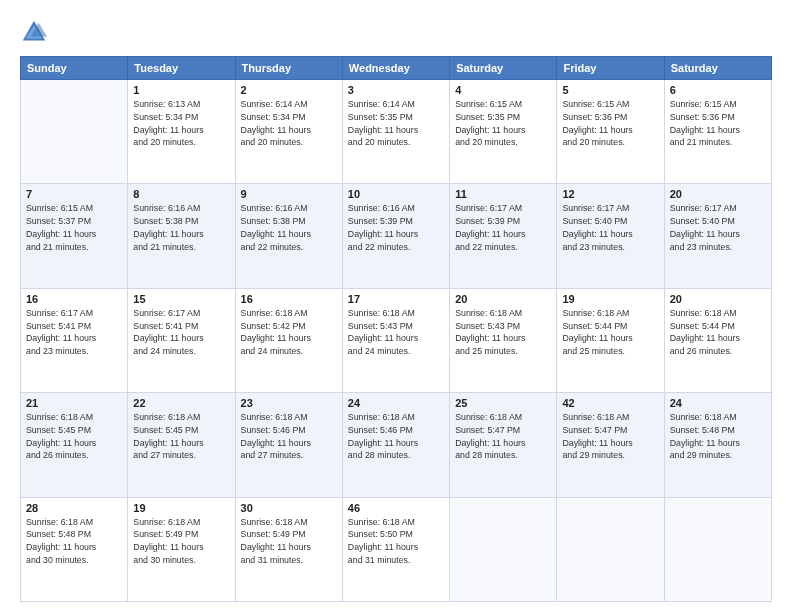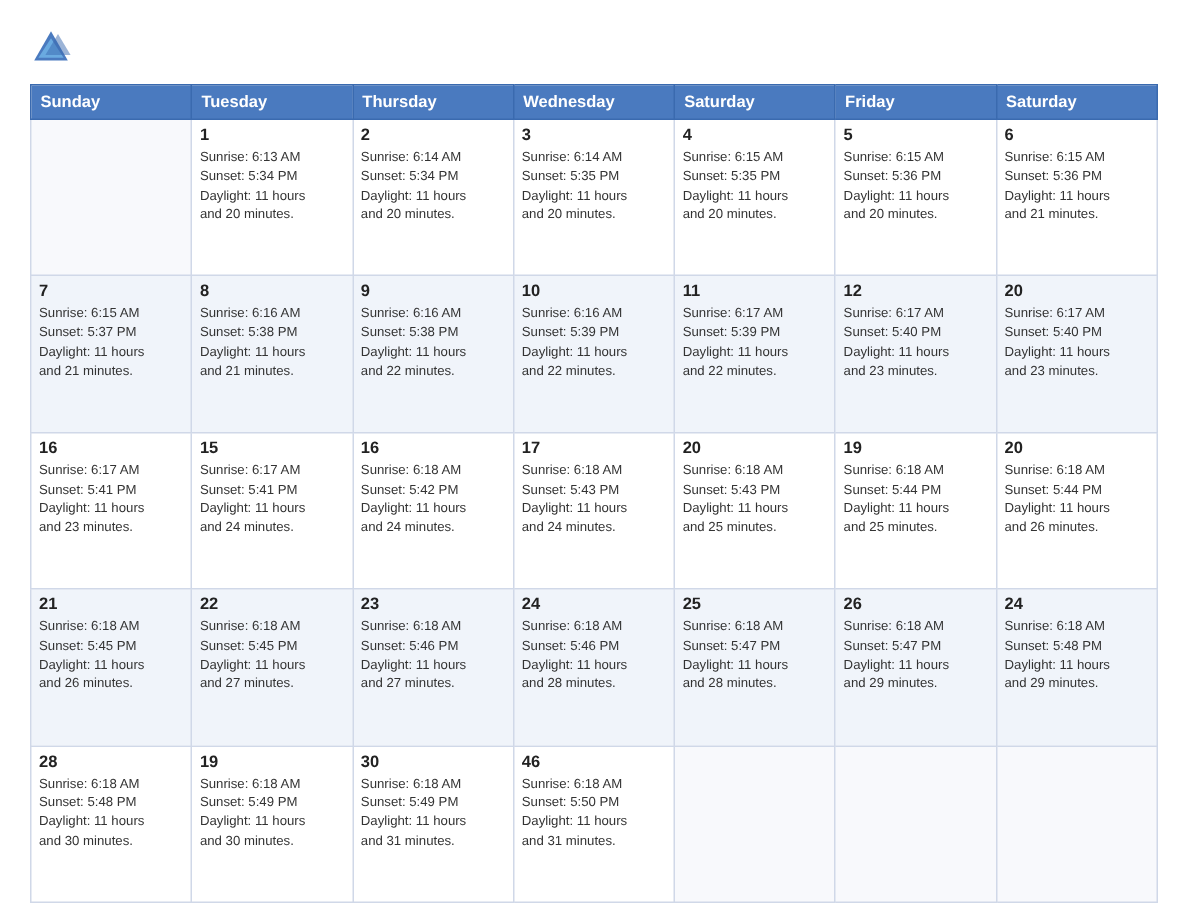--- a/index.html
+++ b/index.html
@@ -238,21 +238,21 @@
           </td>
           <td>
             <span class="day-num">24</span>
             <div class="day-info">Sunrise: 6:18 AM<br>Sunset: 5:46 PM<br>Daylight: 11 hours<br>and 28 minutes.</div>
           </td>
           <td>
             <span class="day-num">25</span>
             <div class="day-info">Sunrise: 6:18 AM<br>Sunset: 5:47 PM<br>Daylight: 11 hours<br>and 28 minutes.</div>
           </td>
           <td>
-            <span class="day-num">26</span>
+            <span class="day-num">42</span>
             <div class="day-info">Sunrise: 6:18 AM<br>Sunset: 5:47 PM<br>Daylight: 11 hours<br>and 29 minutes.</div>
           </td>
           <td>
             <span class="day-num">24</span>
             <div class="day-info">Sunrise: 6:18 AM<br>Sunset: 5:48 PM<br>Daylight: 11 hours<br>and 29 minutes.</div>
           </td>
         </tr>
         <tr class="week-row">
           <td>
             <span class="day-num">28</span>

